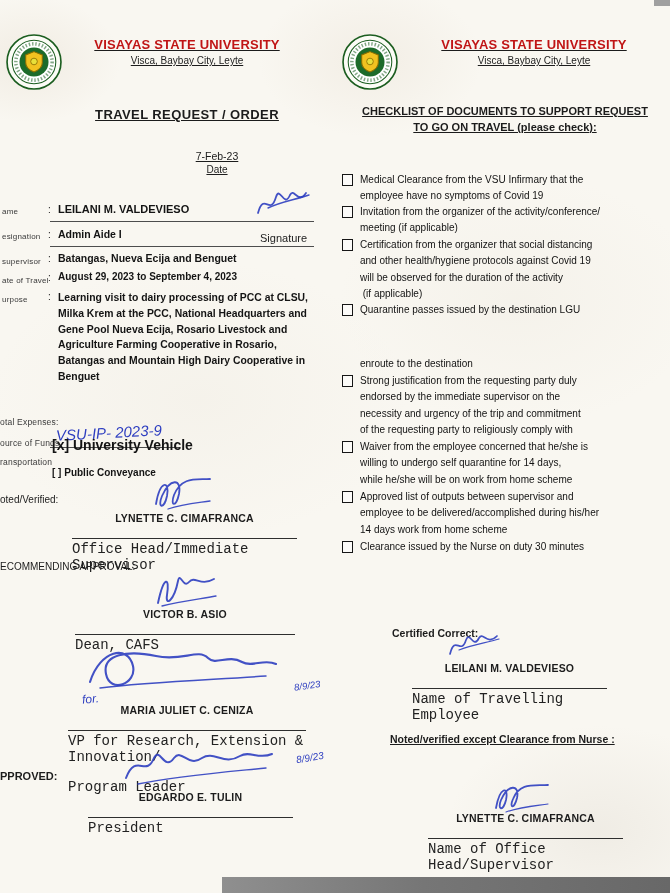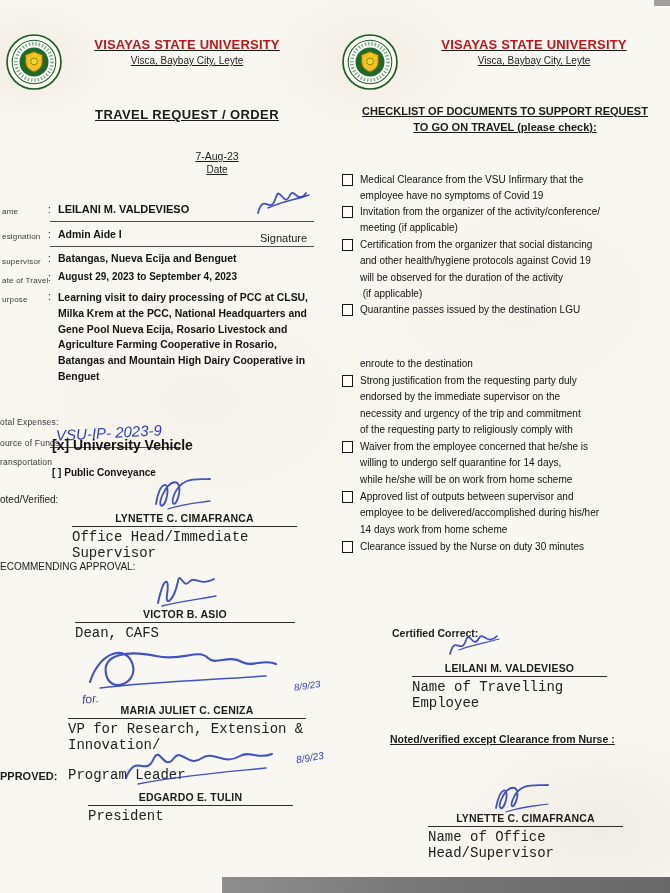--- a/index.html
+++ b/index.html
@@ -16,21 +16,21 @@
       #f9f7f1;
   }
   .abs { position:absolute; }
   .red { color:#c01515; }
   .ctr { text-align:center;text-decoration:underline; }
   .b { font-weight:700; }
   .lab { font-size:8px; color:#3a3a3a; letter-spacing:.2px; }
   .colon { font-size:10px; color:#222; }
   .val { color:#141414; }
   .rule { height:1px; background:#4d4d4d; }
-  .sigblock .name { display:block; text-align:center; font-weight:700; font-size:10.5px; letter-spacing:.2px; border-bottom:1.2px solid #2e2e2e; padding-bottom:2px; }
+  .sigblock .name { display:block; text-align:center; font-weight:700; font-size:10.5px; letter-spacing:.2px; border-bottom:1.2px solid #2e2e2e; padding-bottom:14px; }
   .sigblock .cap  { display:block; text-align:left; font-size:14px; margin-top:2px; color:#222;font-family:Liberation Mono, monospace; }
   .ckrow { position:absolute; left:342px; width:324px; display:flex; gap:7px; align-items:flex-start; }
   .ckbox { flex:0 0 11px; height:12px; border:1.7px solid #161616; margin-top:2px; background:rgba(255,255,255,.55); }
   .cktext { flex:1; font-size:10px; line-height:16.3px; color:#121212; white-space:pre-line; }
   .ink { stroke:#2e3ec0; fill:none; stroke-linecap:round; stroke-linejoin:round; opacity:.9; }
   .hand { color:#2e3ec0; font-style:italic; }
   .seal { position:absolute; width:56px; height:56px; }
   .hdr-u { font-size:13px; font-weight:700; letter-spacing:.2px; }
   .hdr-a { font-size:10px; margin-top:3px; color:#222; }
 </style>
@@ -49,21 +49,21 @@
   </svg>
 
   <div class="abs ctr" style="left:62px;top:37px;width:250px">
     <div class="hdr-u red">VISAYAS STATE UNIVERSITY</div>
     <div class="hdr-a">Visca, Baybay City, Leyte</div>
   </div>
 
   <div class="abs ctr b" style="left:62px;top:107px;width:250px;font-size:13px;letter-spacing:.4px">TRAVEL REQUEST / ORDER</div>
 
   <div class="abs ctr" style="left:157px;top:150px;width:120px">
-    <div style="font-size:10.5px">7-Aug-23</div>
+    <div style="font-size:10.5px">7-Feb-23</div>
     <div style="font-size:10px;margin-top:2px">Date</div>
   </div>
 
   <span class="abs lab" style="left:2px;top:207px">ame</span>
   <span class="abs colon" style="left:48px;top:204px">:</span>
   <span class="abs val b" style="left:58px;top:203px;font-size:11px">LEILANI M. VALDEVIESO</span>
   <div class="abs rule" style="left:50px;top:221px;width:264px"></div>
   <svg class="abs" style="left:252px;top:183px" width="62" height="40" viewBox="0 0 62 40">
     <path class="ink" stroke-width="1.8" d="M6,30 C12,8 18,34 24,14 C28,2 32,26 38,12 C42,4 46,22 54,10"></path>
     <path class="ink" stroke-width="1.4" d="M16,25 C28,19 42,17 57,12"></path>

